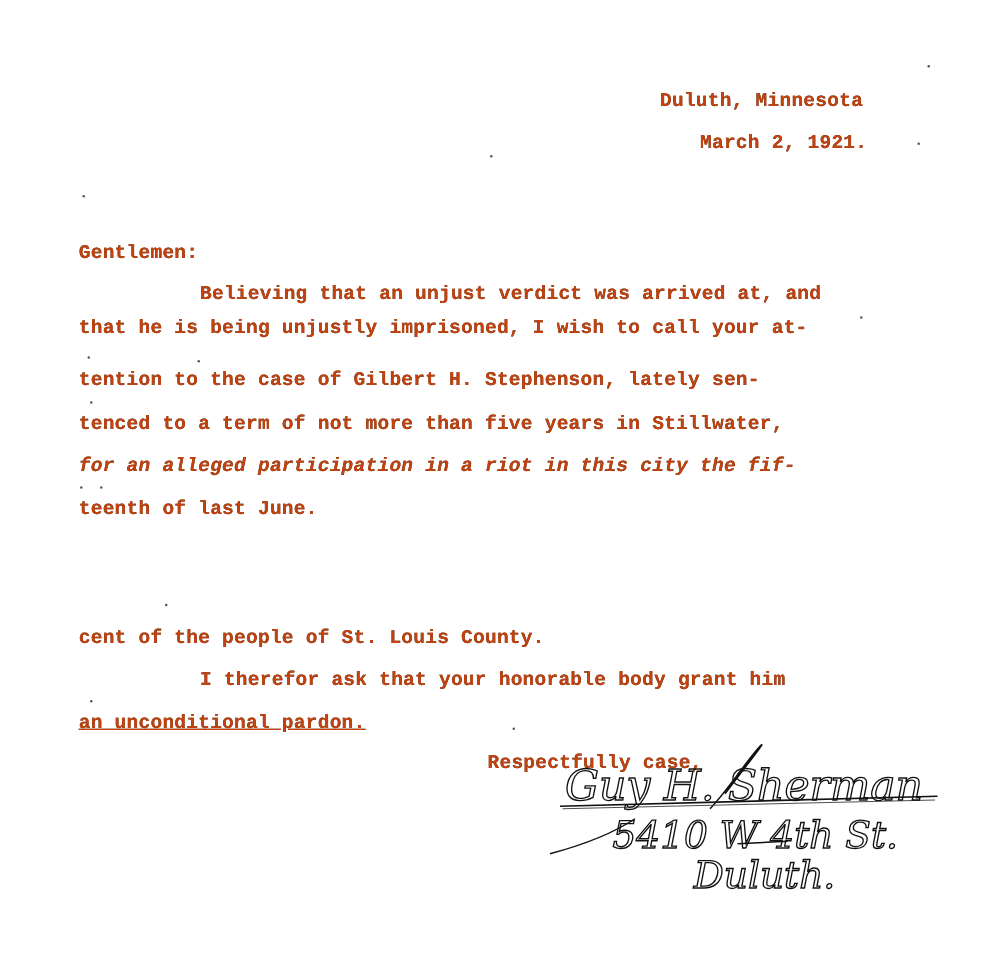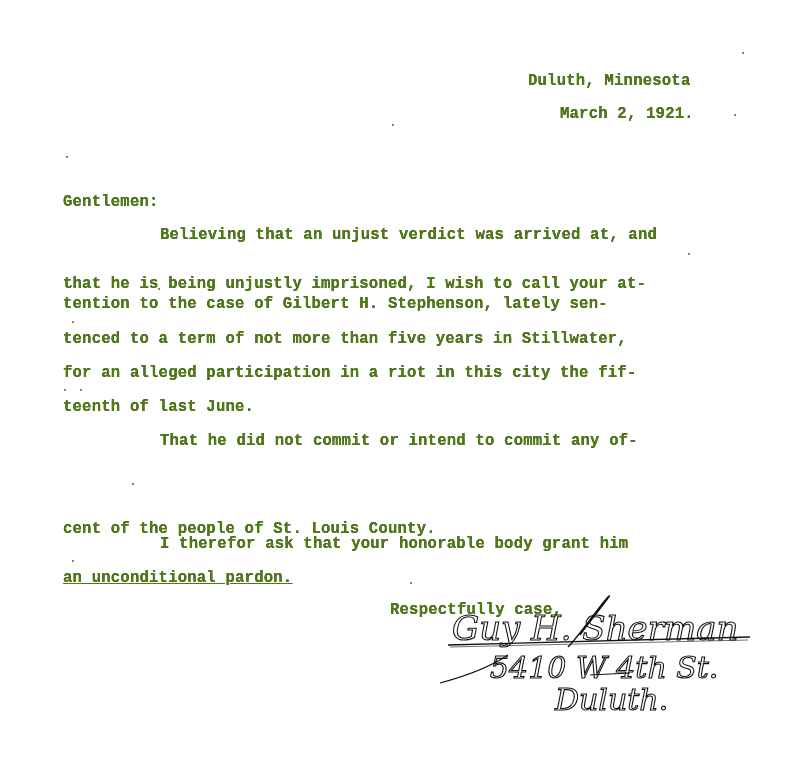--- a/index.html
+++ b/index.html
@@ -21,21 +21,21 @@
       width: 800px; height: 771px;
       background: #ffffff;
     }
     .line {
       position: absolute;
       white-space: pre;
       font-size: 15.6px;
       line-height: 18px;
       letter-spacing: 0.2px;
       font-weight: bold;
-      color: #4d7c0f;
+      color: #c2410c;
       text-shadow: 0 0 0.4px #333;
     }
     .speck {
       position: absolute;
       width: 2px; height: 2px;
       background: #555;
       border-radius: 1px;
     }
     .signature {
       position: absolute;
@@ -57,28 +57,27 @@
 <body>
 
 <div class="page">
 
   <div class="line" style="left:528px; top:72px;">Duluth, Minnesota</div>
   <div class="line" style="left:560px; top:105px;">March 2, 1921.</div>
 
   <div class="line" style="left:63px; top:193px;">Gentlemen:</div>
 
   <div class="line" style="left:160px; top:226px;">Believing that an unjust verdict was arrived at, and</div>
-  <div class="line" style="left:63px; top:275px;">that he is being unjustly imprisoned, I wish to call your at-</div>
+  <div class="line" style="left:63px; top:253px;">that he is being unjustly imprisoned, I wish to call your at-</div>
   <div class="line" style="left:63px; top:295px;">tention to the case of Gilbert H. Stephenson, lately sen-</div>
   <div class="line" style="left:63px; top:330px;">tenced to a term of not more than five years in Stillwater,</div>
-  <div class="line" style="left:63px; top:364px;">for an alleged participation in a riot in this city the fif-</div>
+  <div class="line" style="left:63px; top:364px;font-style:italic;">for an alleged participation in a riot in this city the fif-</div>
   <div class="line" style="left:63px; top:398px;">teenth of last June.</div>
 
-  <div class="line" style="left:160px; top:432px;">That he did not commit or intend to commit any of-</div>
-  <div class="line" style="left:63px; top:501px;margin-top:19px;">cent of the people of St. Louis County.</div>
+  <div class="line" style="left:63px; top:501px;">cent of the people of St. Louis County.</div>
 
   <div class="line" style="left:160px; top:535px;">I therefor ask that your honorable body grant him</div>
   <div class="line" style="left:63px; top:569px;text-decoration:underline;">an unconditional pardon.</div>
 
   <div class="line" style="left:390px; top:601px;">Respectfully case,</div>
 
   <div class="signature">
     <svg viewBox="0 0 330 125" xmlns="http://www.w3.org/2000/svg">
 
       <path d="M150 40 C 165 20, 185 -5, 178 2 C 170 10, 150 40, 138 52" fill="none" stroke="#111" stroke-width="1.3"></path>

